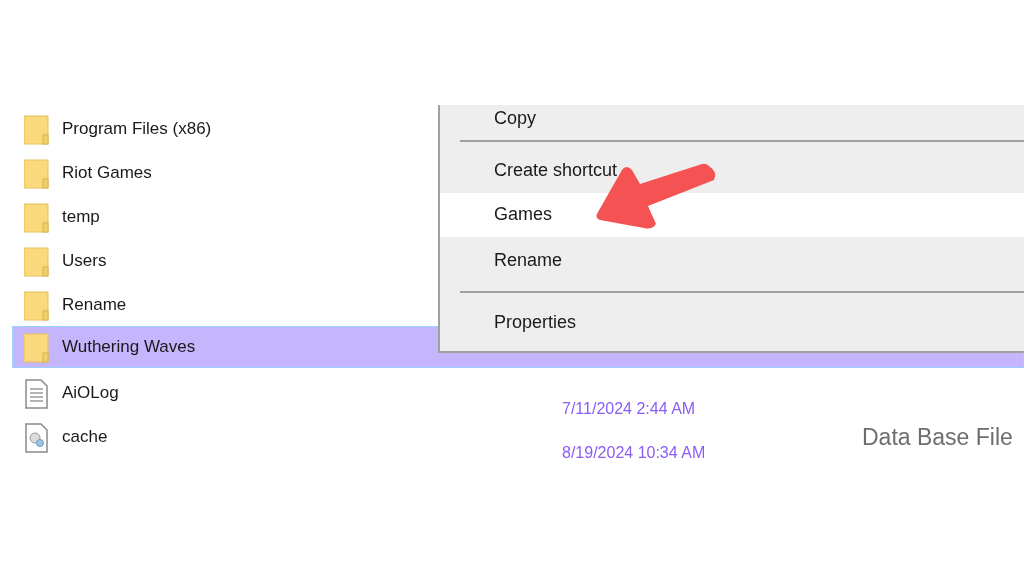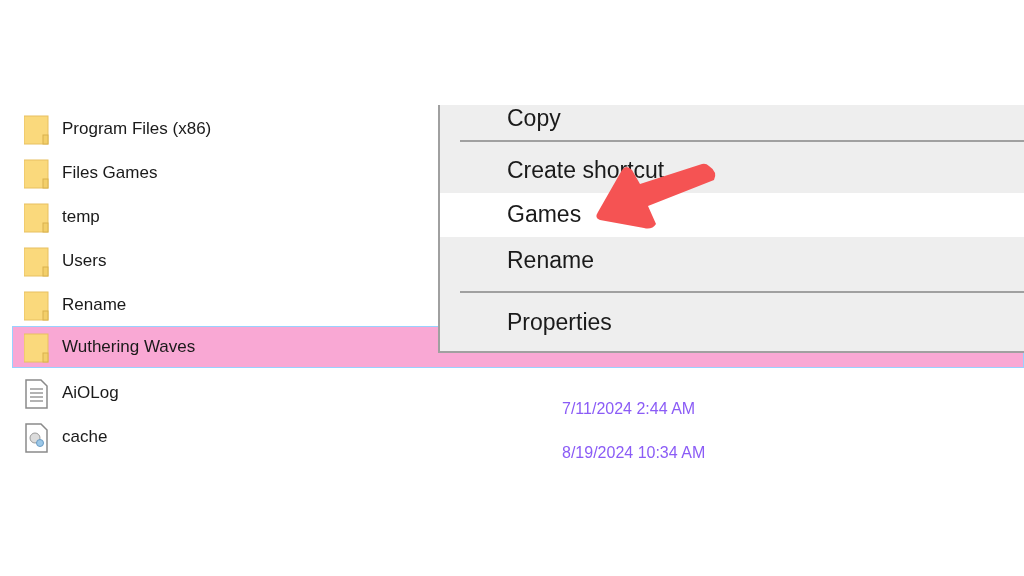--- a/index.html
+++ b/index.html
@@ -7,33 +7,33 @@
     width: 1024px; height: 576px; overflow: hidden; position: relative;
     background: #ffffff;
     font-family: "Liberation Sans", "DejaVu Sans", sans-serif;
     color: #1a1a1a;
   }
   .file-list { position: absolute; left: 0; top: 108px; width: 1024px; }
   .row {
     position: absolute; left: 12px; width: 1012px; height: 42px;
     box-sizing: border-box;
   }
-  .row.selected { background: #f9a8d4; border: 1px solid #99d1ff; }
+  .row.selected { background: #c4b5fd; border: 1px solid #99d1ff; }
   .row .icon { position: absolute; left: 12px; top: 7px; width: 26px; height: 30px; }
   .row .name { position: absolute; left: 50px; top: 6px; font-size: 17px; line-height: 30px; white-space: nowrap; }
   .row .date { position: absolute; left: 550px; top: 22px; font-size: 16px; line-height: 30px; color: #8b5cf6; white-space: nowrap; }
   .row .type { position: absolute; left: 850px; top: 6px; font-size: 23px; line-height: 30px; color: #6d6d6d; white-space: nowrap; }
 
   .context-menu {
     position: absolute; left: 438px; top: 105px; width: 600px; height: 248px;
     background: #eeeeee; border-left: 2px solid #a0a0a0; border-bottom: 2px solid #a0a0a0;
     box-sizing: border-box;
   }
   .menu-item { position: absolute; left: 0; width: 100%; height: 44px; }
-  .menu-item .label { position: absolute; left: 67px; top: 6px; font-size: 23px; line-height: 30px; color: #1a1a1a; white-space: nowrap; }
+  .menu-item .label { position: absolute; left: 54px; top: 6px; font-size: 18px; line-height: 30px; color: #1a1a1a; white-space: nowrap; }
   .menu-item.hover { background: #ffffff; }
   .separator { position: absolute; left: 20px; right: 0; height: 2px; background: #a0a0a0; }
 
   .arrow { position: absolute; left: 590px; top: 160px; width: 130px; height: 72px; }
 </style>
 </head>
 <body>
 
 <div class="file-list">
   <div class="row" style="top:0px">
@@ -41,21 +41,21 @@
         <rect x="0" y="1" width="24" height="28" fill="#fad97c" stroke="#e8c060" stroke-width="1"></rect>
         <rect x="19" y="20" width="5" height="9" fill="#f3cf6a" stroke="#d9b24e" stroke-width="1"></rect>
       </svg>
     <span class="name">Program Files (x86)</span>
   </div>
   <div class="row" style="top:44px">
     <svg class="icon" viewBox="0 0 26 30">
         <rect x="0" y="1" width="24" height="28" fill="#fad97c" stroke="#e8c060" stroke-width="1"></rect>
         <rect x="19" y="20" width="5" height="9" fill="#f3cf6a" stroke="#d9b24e" stroke-width="1"></rect>
       </svg>
-    <span class="name">Files Games</span>
+    <span class="name">Riot Games</span>
   </div>
   <div class="row" style="top:88px">
     <svg class="icon" viewBox="0 0 26 30">
         <rect x="0" y="1" width="24" height="28" fill="#fad97c" stroke="#e8c060" stroke-width="1"></rect>
         <rect x="19" y="20" width="5" height="9" fill="#f3cf6a" stroke="#d9b24e" stroke-width="1"></rect>
       </svg>
     <span class="name">temp</span>
   </div>
   <div class="row" style="top:132px">
     <svg class="icon" viewBox="0 0 26 30">
@@ -90,20 +90,21 @@
     <span class="date">7/11/2024 2:44 AM</span>
   </div>
   <div class="row" style="top:308px">
     <svg class="icon" viewBox="0 0 26 30">
         <path d="M2 1 H17 L23 7 V29 H2 Z" fill="#ffffff" stroke="#8a8a8a" stroke-width="1.5"></path>
         <circle cx="11" cy="15" r="5" fill="#dcdcdc" stroke="#9a9a9a" stroke-width="1"></circle>
         <circle cx="16" cy="20" r="3.5" fill="#9cc8e8" stroke="#6a9cc4" stroke-width="1"></circle>
       </svg>
     <span class="name">cache</span>
     <span class="date">8/19/2024 10:34 AM</span>
+    <span class="type">Data Base File</span>
   </div>
 </div>
 
 <div class="context-menu">
   <div class="menu-item" style="top:-8px">
     <span class="label">Copy</span>
   </div>
   <div class="separator" style="top:35px"></div>
   <div class="menu-item" style="top:44px">
     <span class="label">Create shortcut</span>

